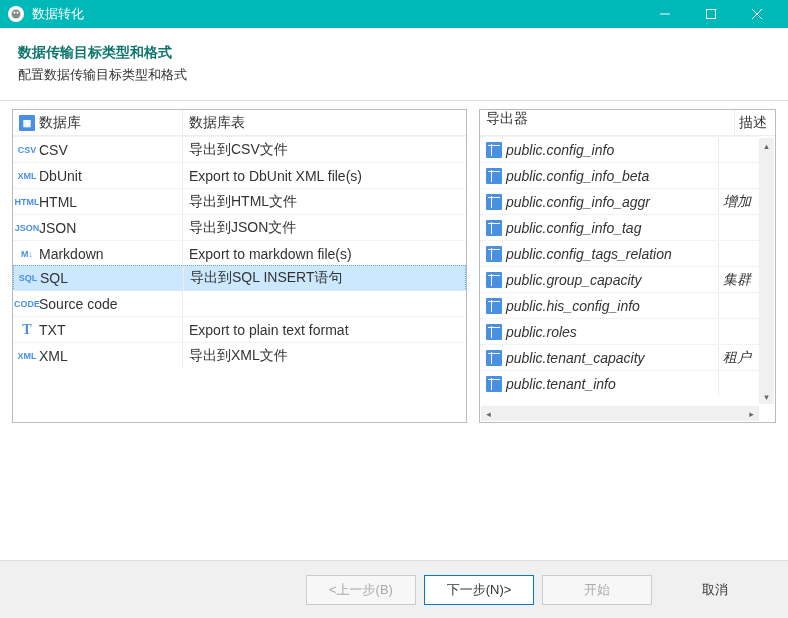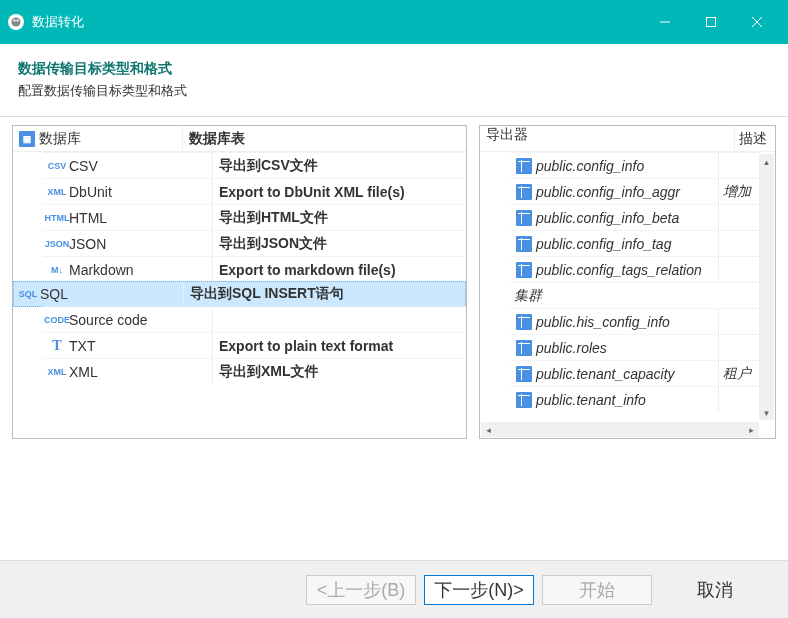--- a/index.html
+++ b/index.html
@@ -5,21 +5,21 @@
   * { box-sizing: border-box; margin: 0; padding: 0; }
   body {
     font-family: "Microsoft YaHei", "Segoe UI", sans-serif;
     font-size: 13px;
     background: #fff;
     width: 788px;
     height: 618px;
     overflow: hidden;
   }
   .titlebar {
-    height: 44px;
+    height: 28px;
     background: #00b8b8;
     display: flex;
     align-items: center;
     padding: 0 8px;
     color: #fff;
   }
   .titlebar .app-icon {
     width: 16px; height: 16px;
     background: #fff;
     border-radius: 50%;
@@ -57,32 +57,31 @@
   .pane.right { flex: 1; position: relative; }
   .table-header {
     display: flex;
     border-bottom: 1px solid #eee;
     font-size: 14px;
     color: #333;
     height: 26px;
     align-items: center;
   }
   .pane.left .col-db { width: 170px; padding-left: 6px; display: flex; align-items: center; gap: 4px; border-right: 1px solid #eee; height: 100%; }
-  .pane.left .col-desc { flex: 1; padding-left: 6px; display: flex; align-items: center; font-weight: bold; }
+  .pane.left .col-desc { flex: 1; padding-left: 6px; display: flex; align-items: center; }
   .pane.right .col-exp { flex: 1; padding-left: 6px; display: flex; border-right: 1px solid #eee; height:100%; }
   .pane.right .col-d2 { width: 40px; padding-left: 4px; display:flex; align-items:center; }
   .rows { flex: 1; overflow-y: auto; }
   .row {
     display: flex;
     height: 26px;
     align-items: center;
     font-size: 14px;
     color: #333;
     border-top: 1px dotted #e8e8e8;
-    margin-left: 30px;
   }
   .row.selected {
     background: #cce8ff;
     border: 1px dotted #66afe9;
     margin: -1px 0;
   }
   .row .col-db { width: 170px; padding-left: 6px; display: flex; align-items: center; gap: 4px; }
   .row .col-desc { flex: 1; padding-left: 6px; }
   .row .col-exp { flex: 1; padding-left: 6px; display: flex; align-items: center; gap: 4px; }
   .row .col-d2 { width: 40px; padding-left: 4px; }
@@ -132,21 +131,21 @@
     align-items: center;
     justify-content: flex-end;
     padding: 0 18px;
     gap: 8px;
   }
   .btn {
     min-width: 110px;
     height: 30px;
     border: 1px solid #ccc;
     background: #fff;
-    font-size: 18px;
+    font-size: 13px;
     color: #333;
     cursor: pointer;
     padding: 0 0;
   }
   .btn:disabled { color: #aaa; background: #f7f7f7; cursor: default; }
   .btn.primary { border: 1px solid #0078d7; }
   .btn.flat { border: none; background: transparent; }
 </style>
 </head>
 <body>
@@ -278,46 +277,50 @@
           <div class="row">
             <div class="col-exp">
               <span class="icon icon-table"></span>
               <span>public.config_info</span>
             </div>
             <div class="col-d2"></div>
           </div>
           <div class="row">
             <div class="col-exp">
               <span class="icon icon-table"></span>
+              <span>public.config_info_beta</span>
+            </div>
+            <div class="col-d2"></div>
+          </div>
+          <div class="row">
+            <div class="col-exp">
+              <span class="icon icon-table"></span>
               <span>public.config_info_aggr</span>
             </div>
             <div class="col-d2">增加</div>
           </div>
           <div class="row">
             <div class="col-exp">
               <span class="icon icon-table"></span>
-              <span>public.config_info_beta</span>
-            </div>
-            <div class="col-d2"></div>
-          </div>
-          <div class="row">
-            <div class="col-exp">
-              <span class="icon icon-table"></span>
               <span>public.config_info_tag</span>
             </div>
             <div class="col-d2"></div>
           </div>
           <div class="row">
             <div class="col-exp">
               <span class="icon icon-table"></span>
               <span>public.config_tags_relation</span>
             </div>
             <div class="col-d2"></div>
           </div>
           <div class="row">
+            <div class="col-exp">
+              <span class="icon icon-table"></span>
+              <span>public.group_capacity</span>
+            </div>
             <div class="col-d2">集群</div>
           </div>
           <div class="row">
             <div class="col-exp">
               <span class="icon icon-table"></span>
               <span>public.his_config_info</span>
             </div>
             <div class="col-d2"></div>
           </div>
           <div class="row">

